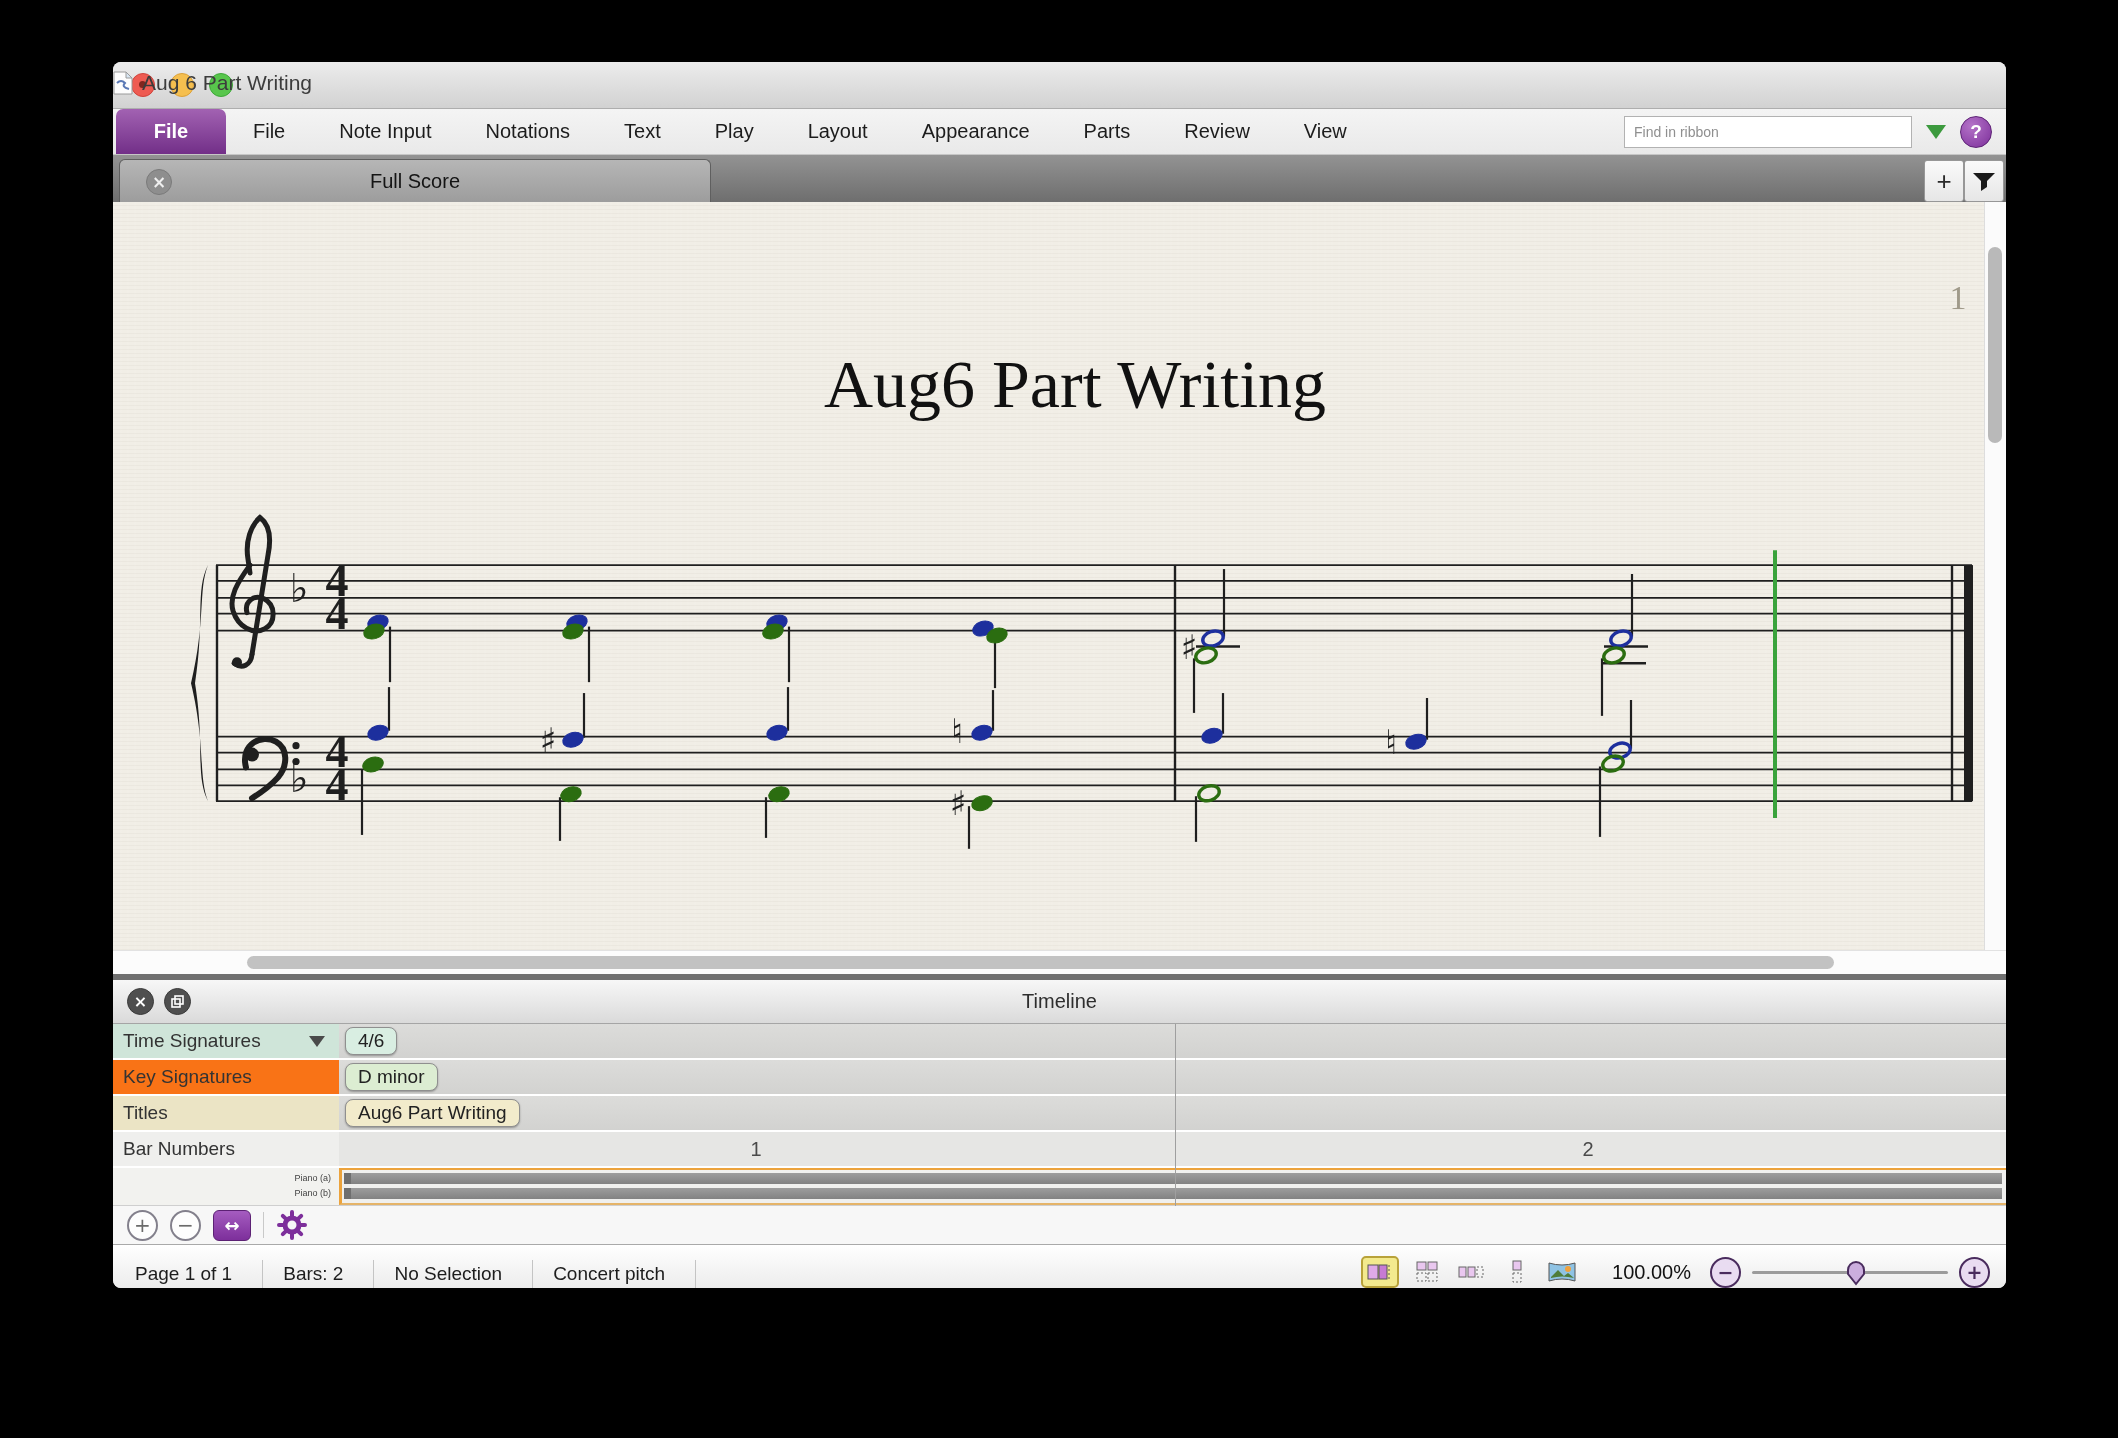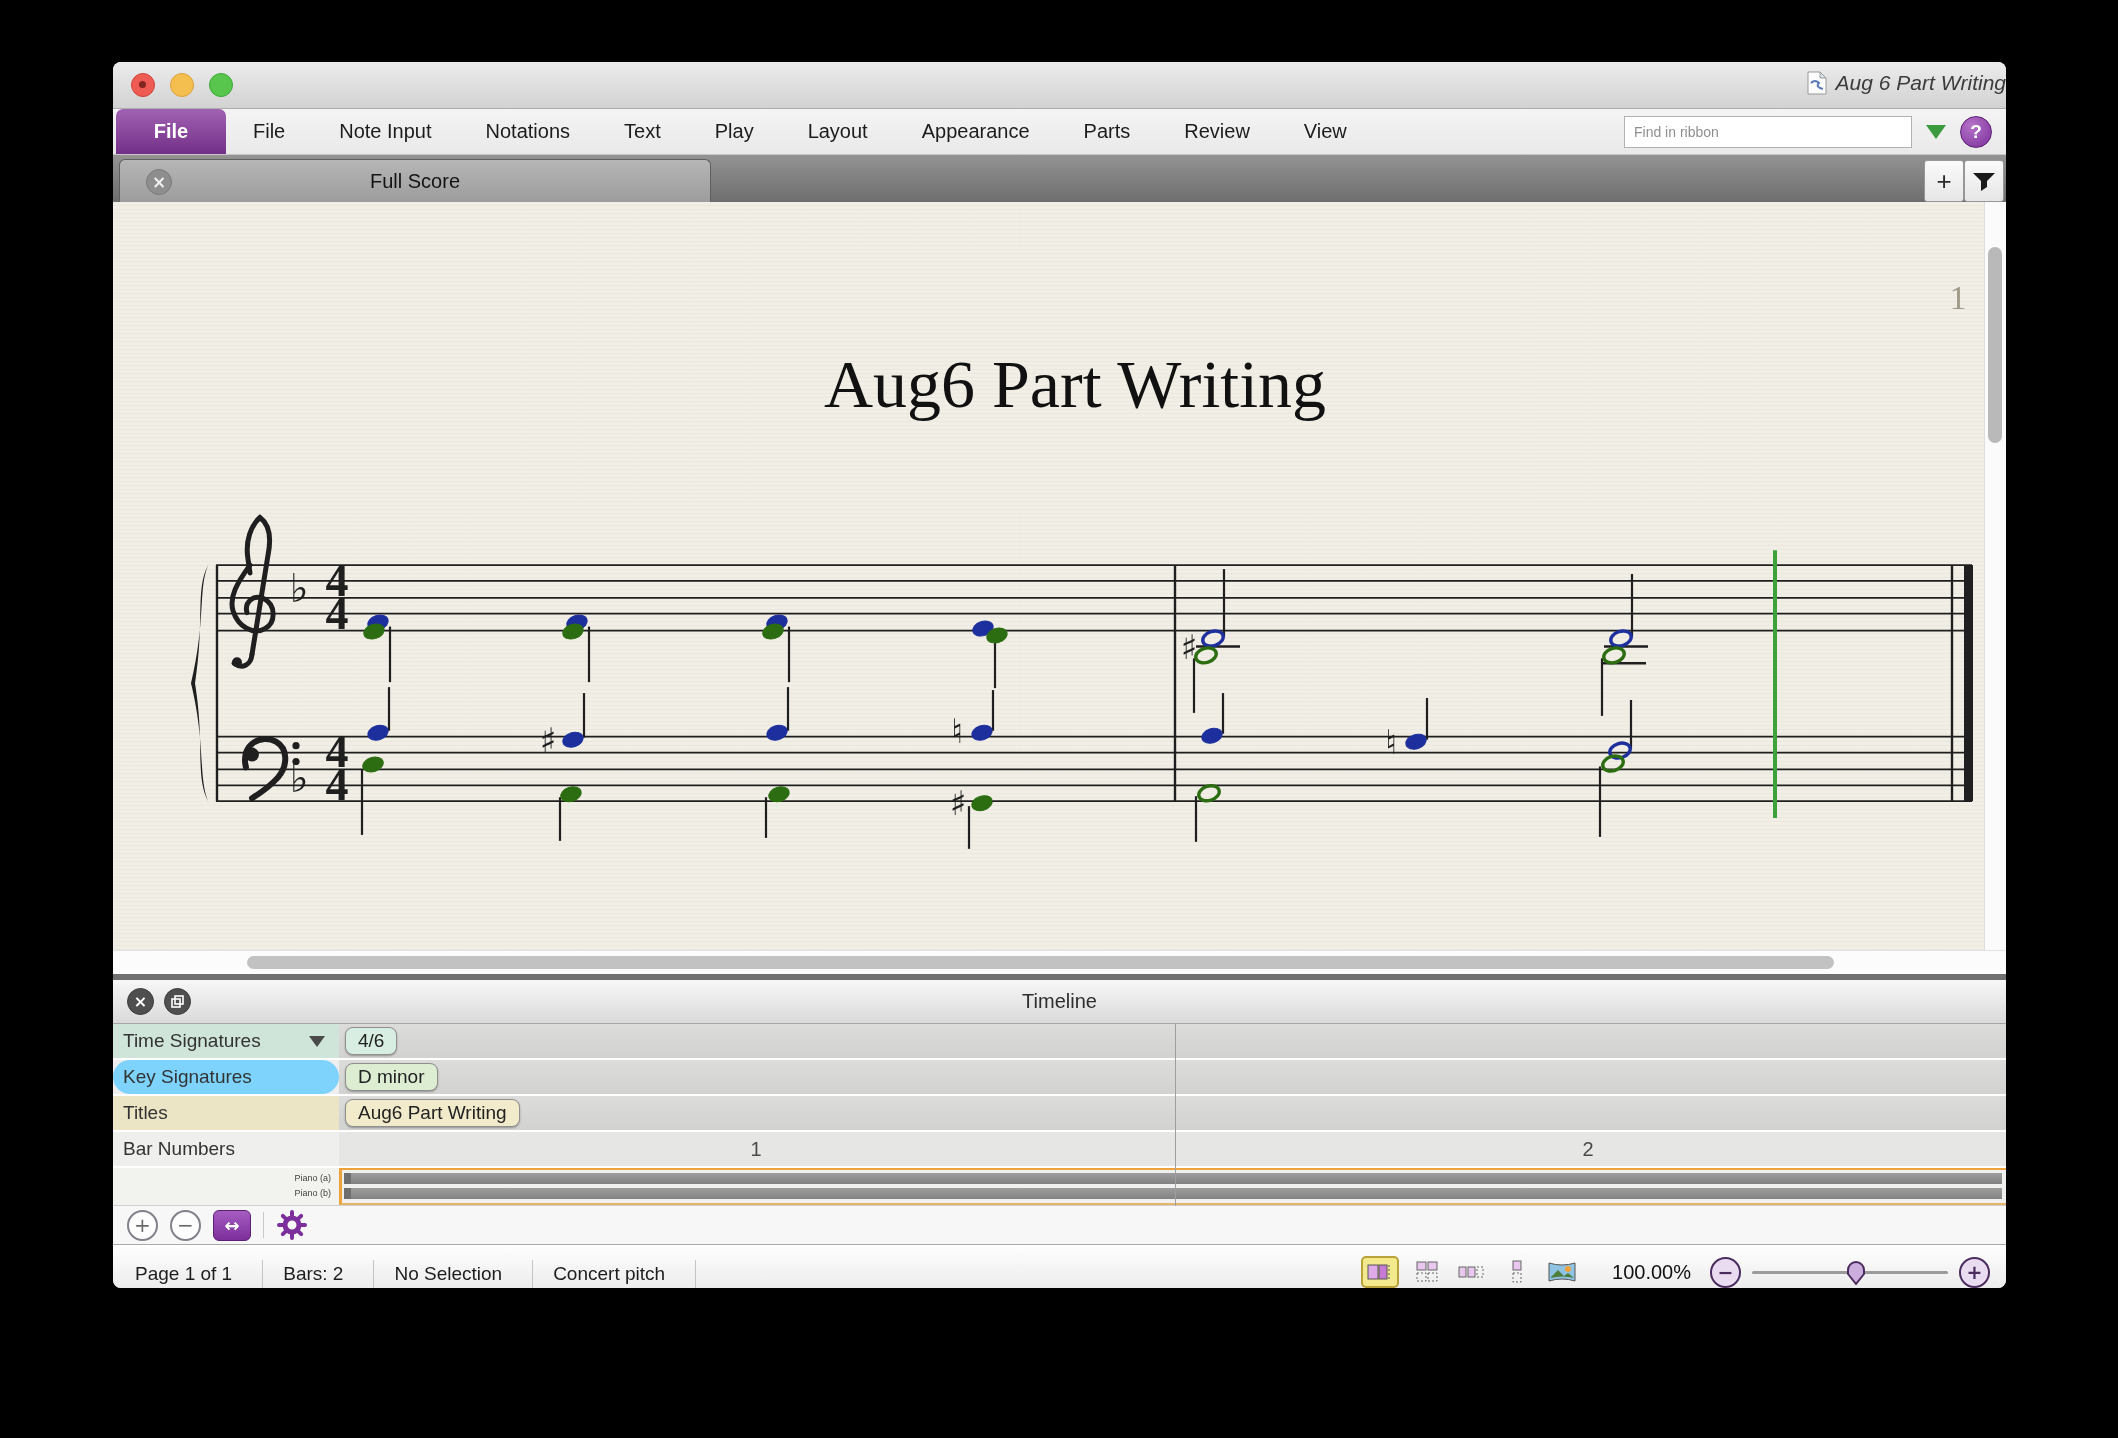--- a/index.html
+++ b/index.html
@@ -8,21 +8,21 @@
     overflow:hidden;display:flex;flex-direction:column;background:#eee;box-shadow:0 20px 60px rgba(0,0,0,.6);}
   
   .titlebar{height:46px;flex:0 0 auto;background:linear-gradient(#ececec,#d2d2d2);
     border-bottom:1px solid #aeaeae;display:flex;align-items:center;position:relative;}
   .lights{display:flex;gap:15px;margin-left:18px;}
   .light{width:22px;height:22px;border-radius:50%;position:relative;}
   .light.red{background:#ee5b52;border:1px solid #d0443c;}
   .light.red:after{content:"";position:absolute;left:7px;top:7px;width:7px;height:7px;border-radius:50%;background:#81261f;}
   .light.yellow{background:#f5bf4f;border:1px solid #dba13a;}
   .light.green{background:#58c64c;border:1px solid #3fa83a;}
-  .wtitle{position:absolute;left:0;right:0;text-align:right;font-size:21px;color:#3c3c3c;font-style:italic;}
+  .wtitle{position:absolute;left:0;right:0;text-align:left;font-size:21px;color:#3c3c3c;}
   .wtitle .doc-ic{display:inline-block;vertical-align:-5px;margin-right:9px;}
   
   .ribbon{height:45px;flex:0 0 auto;background:linear-gradient(#f4f4f4,#e9e9e9);
     border-bottom:1px solid #c6c6c6;display:flex;align-items:center;}
   .file-tab{width:110px;height:45px;margin-left:3px;border-radius:7px 7px 0 0;
     background:linear-gradient(#a262b2,#722f88);color:#fff;font-weight:bold;font-size:20px;
     display:flex;align-items:center;justify-content:center;}
   .rtab{font-size:20px;color:#1c1c1c;padding:0 27px;line-height:45px;}
   .find-wrap{margin-left:auto;display:flex;align-items:center;gap:14px;margin-right:14px;}
   .find-input{width:268px;height:30px;border:1px solid #b2b2b2;border-radius:0;font-size:14px;
@@ -65,21 +65,21 @@
     font-family:"DejaVu Sans",sans-serif;}
   .tl-circle.close{margin-left:14px;}
   .tl-circle.popout{margin-left:10px;}
   .tl-title{position:absolute;left:0;right:0;text-align:center;font-size:20px;color:#2e2e2e;}
   .tl-body{position:relative;flex:0 0 auto;}
   .tl-row{display:grid;grid-template-columns:226px 1fr;height:34px;border-bottom:2px solid #fff;}
   .tl-label{font-size:19px;color:#333;display:flex;align-items:center;padding-left:10px;position:relative;}
   .tl-label .dd{position:absolute;right:14px;width:0;height:0;border-left:8px solid transparent;
     border-right:8px solid transparent;border-top:11px solid #4a4a4a;}
   .lab-ts{background:#cfe5d9;}  .trk{background:linear-gradient(#dcdcda,#d2d2d0);position:relative;display:flex;align-items:center;}
-  .lab-ks{background:#7dd3fc;border-radius:17px;}
+  .lab-ks{background:#f97316;}
   .lab-ti{background:#ebe4c5;}
   .lab-bn{background:#efefed;}
   .chip{margin-left:6px;height:26px;line-height:26px;padding:0 12px;border:1px solid #8f8f8f;
     border-radius:8px;font-size:19px;color:#222;box-shadow:0 1px 2px rgba(0,0,0,.3);}
   .chip-ts{background:#d9eee2;} .chip-ks{background:#dcedd2;} .chip-ti{background:#f2ebcb;}
   .bn-trk{background:#e6e6e4;}
   .bn-num{position:absolute;top:50%;transform:translate(-50%,-50%);font-size:20px;color:#4a4a4a;}
   .vsep{position:absolute;left:1062px;top:0;bottom:0;width:1px;background:#9f9f9f;}
   
   .tl-track{display:grid;grid-template-columns:226px 1fr;height:37px;border-bottom:1px solid #cfcfcf;}

